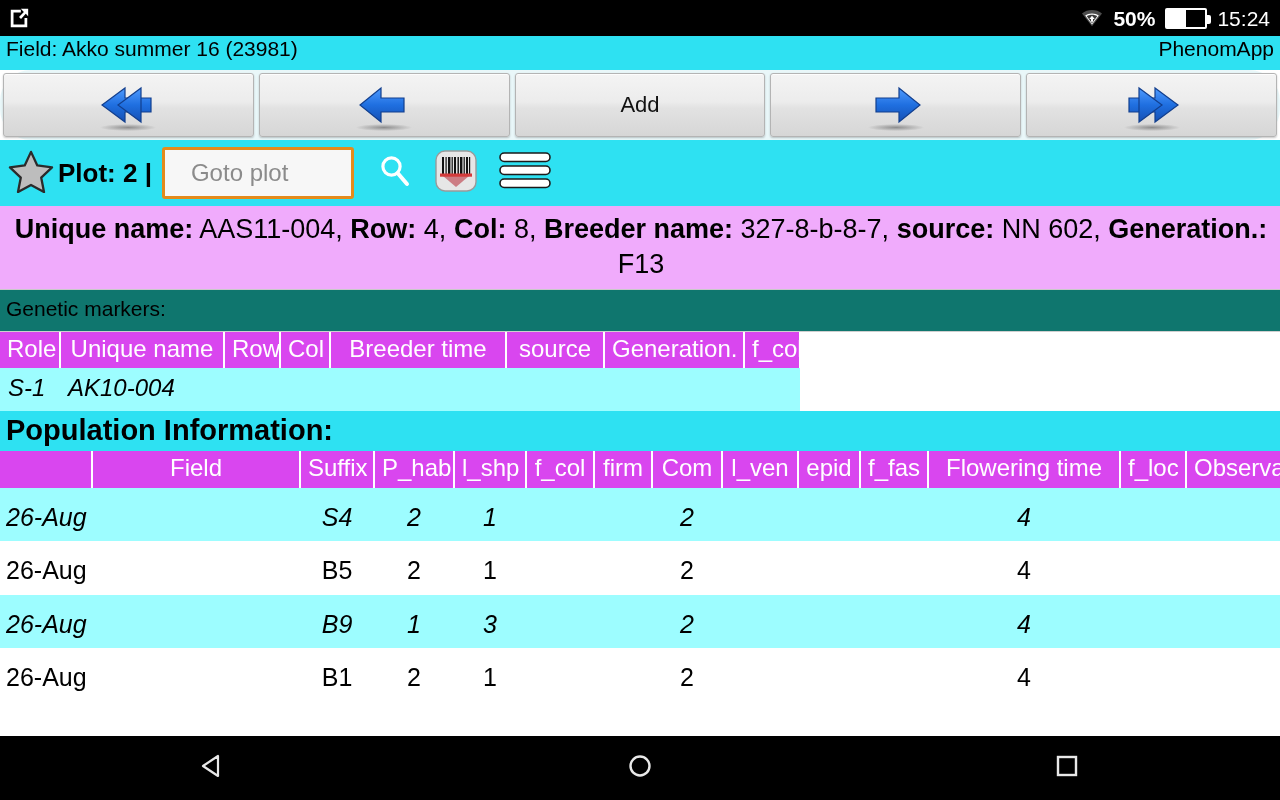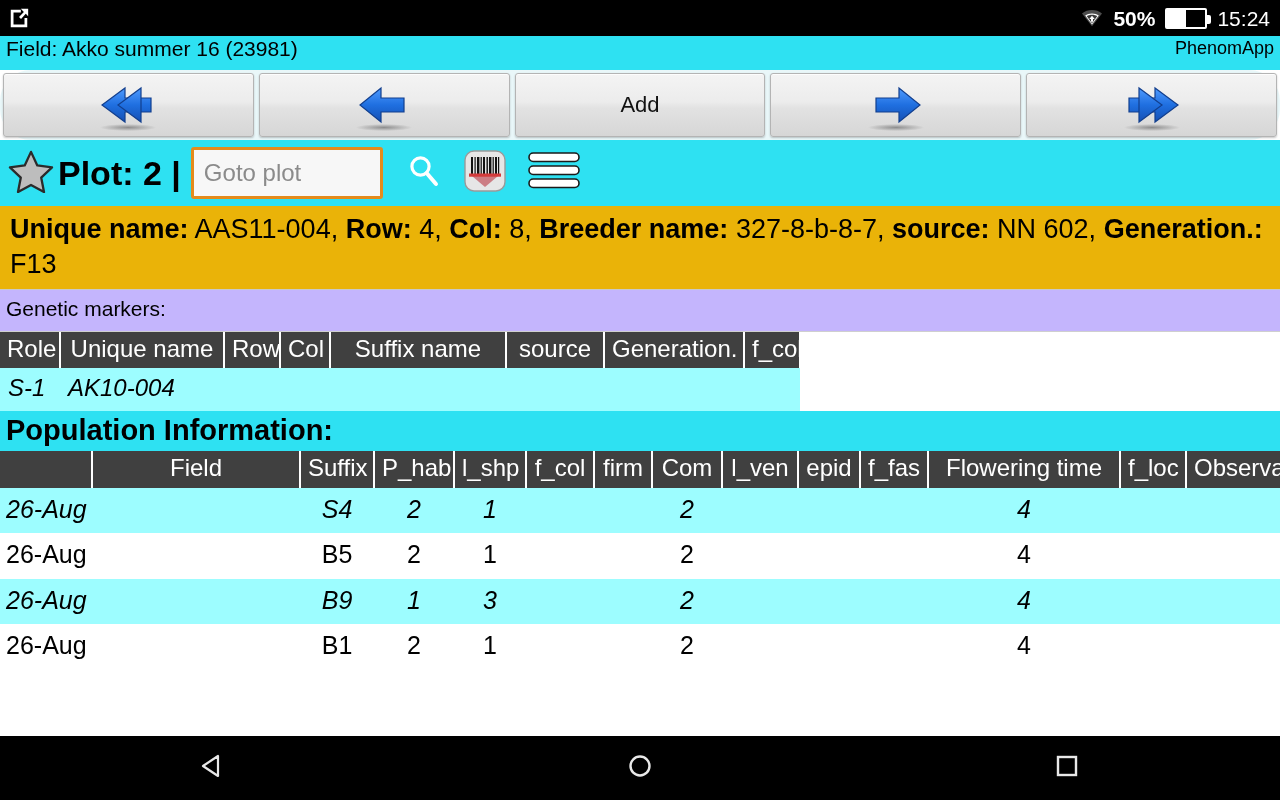--- a/index.html
+++ b/index.html
@@ -28,21 +28,21 @@
                  background:#fff; border-radius: 0 2px 2px 0; }
   .batt-fill { height: 100%; background: #fff; }
 
   
   .titlebar {
     height: 34px; background: #2ee1f2; color: #000;
     display: flex; align-items: center; justify-content: space-between;
     padding: 0 6px 9px 6px;
   }
   .titlebar .left { font-size: 21px; font-weight: 500; }
-  .titlebar .right { font-size: 18px; font-weight: 500; text-align: center; }
+  .titlebar .right { font-size: 21px; font-weight: 500; text-align: center; }
 
   
   .toolbar {
     height: 70px; background: #e9f7f9; display: flex; align-items: center;
     padding: 2px 3px; gap: 5px; border-radius: 31px;
   }
   .tb-btn {
     flex: 1; height: 64px;
     background: linear-gradient(180deg,#f4f4f4 0%,#ececec 45%,#e2e2e2 55%,#d6d6d6 100%);
     border: 1px solid #b4b4b4; border-radius: 3px;
@@ -58,73 +58,74 @@
     bottom: -4px; width: 56px; height: 7px; border-radius: 50%;
     background: radial-gradient(ellipse at center, rgba(0,0,0,0.35) 0%, rgba(0,0,0,0) 72%);
   }
 
   
   .plotbar {
     height: 66px; background: #2ee1f2; display: flex; align-items: center;
     padding: 0 8px; gap: 0px;
   }
   .star-icon { width: 46px; height: 44px; flex: none; margin-right: 4px; }
-  .plot-label { font-size: 34px; font-weight: bold; color: #000; margin-right: 10px; white-space: nowrap; }
+  .plot-label { font-size: 26px; font-weight: bold; color: #000; margin-right: 10px; white-space: nowrap; }
   .goto-input {
     width: 192px; height: 52px; background: #f7f7f7;
     border: 3px solid #e58b1c; border-radius: 3px;
-    font-size: 24px; color: #000; padding: 0 10px;
+    font-size: 24px; color: #000; padding: 0 26px;
     font-family: "Liberation Sans", sans-serif;
   }
   .goto-input::placeholder { color: #8b8b8b; }
   .plot-icons { display: flex; align-items: center; gap: 20px; margin-left: 22px; }
   .search-icon { width: 38px; height: 38px; }
   .barcode-icon { width: 44px; height: 44px; }
   .menu-icon { width: 54px; height: 42px; }
 
   
   .summary {
-    background: #eab308; color: #000;
+    background: #f0abfc; color: #000;
     padding: 6px 8px 8px 10px; font-size: 27px; line-height: 1.28;
     border-bottom: 1px solid #c9c9c9;
+    text-align: center;
   }
   .summary b { font-weight: bold; }
   .genetic {
-    background: #c4b5fd; color: #000;
+    background: #0f766e; color: #000;
     padding: 6px 10px 8px 6px; font-size: 21px; line-height: 1.2;
     border-bottom: 1px solid #cfcfcf; height: 42px;
   }
 
   
   .section-head {
     background: #2ee1f2; color: #000; font-size: 29px; font-weight: bold;
     padding: 3px 0 4px 6px; line-height: 1.15;
   }
 
   
   table { border-collapse: collapse; table-layout: fixed; }
   .thead-row { background: #000; color: #fff; }
   .thead-row th {
-    background: #404040; color: #fff; font-weight: normal; font-size: 24px;
+    background: #d946ef; color: #fff; font-weight: normal; font-size: 24px;
     padding: 4px 7px 6px 7px; border-right: 2px solid #ffffff;
     text-align: center; white-space: nowrap; line-height: 1.1;
   }
   .parents-wrap { width: 800px; }
   .parents-table { width: 800px; }
   .parents-table td {
     font-size: 24px; padding: 7px 8px 9px 8px; color: #000;
     white-space: nowrap; line-height: 1.1;
   }
   .row-odd  { background: #9dfdff; font-style: italic; }
   .row-even { background: #ffffff; }
 
   .pop-wrap { width: 1280px; overflow: hidden; }
   .pop-table { width: 1330px; }
   .pop-table td {
-    font-size: 25px; padding: 8px 8px 10px 8px; color: #000;
+    font-size: 25px; padding: 16px 8px 10px 8px; color: #000;
     text-align: center; white-space: nowrap; line-height: 1.1;
   }
   .pop-table td.ta-left { text-align: left; padding-left: 6px; }
 
   
   .navbar {
     position: absolute; left: 0; bottom: 0; width: 1280px; height: 64px;
     background: #000; display: flex; align-items: center; justify-content: space-around;
   }
   .nav-btn { width: 120px; height: 64px; display: flex; align-items: center; justify-content: center; cursor: pointer;}
@@ -319,21 +320,21 @@
             <col style="width:98px">
             <col style="width:140px">
             <col style="width:56px">
         </colgroup>
         <thead>
             <tr class="thead-row" id="parents-head">
               <th>Role</th>
               <th>Unique name</th>
               <th>Row</th>
               <th>Col</th>
-              <th>Suffix name</th>
+              <th>Breeder time</th>
               <th>source</th>
               <th>Generation.</th>
               <th>f_col</th>
             </tr>
           </thead>
         <tbody id="parents-body">
             <tr class="row-odd">
               <td class="ta-left">S-1</td>
               <td class="ta-left">AK10-004</td>
               <td></td>

